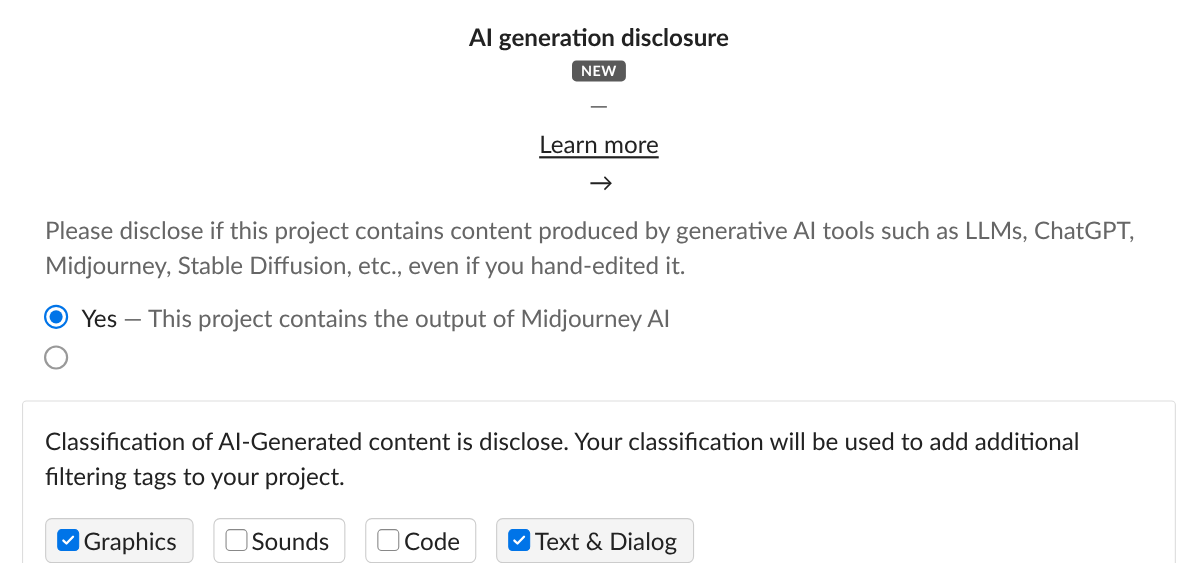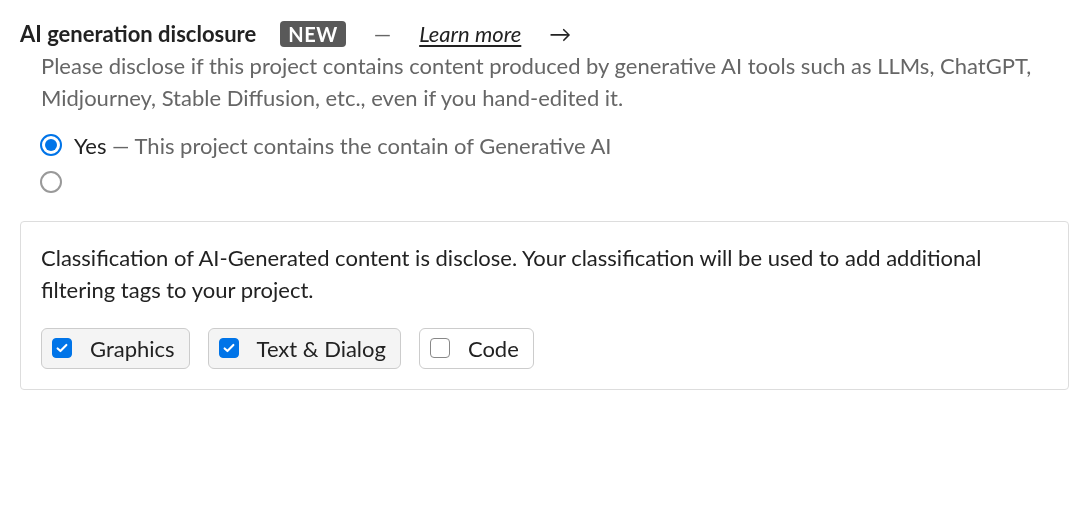--- a/index.html
+++ b/index.html
@@ -8,49 +8,49 @@
       padding: 20px;
       font-family: -apple-system, BlinkMacSystemFont, "Segoe UI", "Lato", sans-serif;
       font-size: 22px;
       color: #222;
       background: #fff;
       width: 1089px;
     }
     .header-row {
       display: flex;
       align-items: center;
-      gap: 24px;
-      margin-bottom: 3px;
+      gap: 8px;
+      margin-bottom: 14px;
       flex-wrap: wrap;
+      flex-direction: column;
     }
     .section-title {
       font-weight: 700;
       color: #222;
     }
     .badge-new {
       display: inline-block;
       background: #595959;
       color: #fff;
-      font-size: 20px;
+      font-size: 13px;
       font-weight: 700;
       letter-spacing: 0.5px;
       padding: 3px 8px;
       border-radius: 4px;
       line-height: 1;
     }
     .dash {
       color: #666;
       margin: 0 4px;
     }
     .learn-more {
       color: #222;
       text-decoration: underline;
       text-underline-offset: 3px;
       cursor: pointer;
-      font-style: italic;
     }
     .arrow {
       color: #222;
       margin-left: 4px;
     }
     .description {
       color: #666;
       line-height: 1.45;
       margin-bottom: 18px;
       max-width: 1010px;
@@ -115,21 +115,21 @@
       margin-bottom: 22px;
     }
     .chip-row {
       display: flex;
       gap: 18px;
       flex-wrap: wrap;
     }
     .chip {
       display: inline-flex;
       align-items: center;
-      gap: 18px;
+      gap: 4px;
       padding: 6px 14px 6px 10px;
       border: 1px solid #ccc;
       border-radius: 6px;
       background: #fff;
       cursor: pointer;
       color: #222;
     }
     .chip.checked {
       background: #f4f4f4;
     }
@@ -169,21 +169,21 @@
 </div>
 
 <div class="description">Please disclose if this project contains content produced by generative AI tools such as LLMs, ChatGPT, Midjourney, Stable Diffusion, etc., even if you hand-edited it.</div>
 
 <div class="radio-group">
   <div class="radio-row">
     <span class="radio-circle selected"></span>
     <span>
       <span class="radio-label-strong">Yes</span>
       <span class="radio-label-desc">—</span>
-      <span class="radio-label-desc">This project contains the contain of Generative AI</span>
+      <span class="radio-label-desc">This project contains the output of Midjourney AI</span>
     </span>
   </div>
   <div class="radio-row">
     <span class="radio-circle"></span>
   </div>
 </div>
 
 <div class="panel">
   <div class="panel-body">
     <div class="panel-desc">Classification of AI-Generated content is disclose. Your classification will be used to add additional filtering tags to your project.</div>
@@ -191,32 +191,38 @@
 
       <div class="chip checked">
         <span class="checkbox checked">
           <svg viewBox="0 0 16 16">
               <path d="M3 8.5 L6.2 11.5 L13 4.5" stroke="#fff" stroke-width="2.4" fill="none" stroke-linecap="round" stroke-linejoin="round"></path>
             </svg>
         </span>
         <span>Graphics</span>
       </div>
 
+      <div class="chip">
+        <span class="checkbox">
+          
+        </span>
+        <span>Sounds</span>
+      </div>
+
+      <div class="chip">
+        <span class="checkbox">
+          
+        </span>
+        <span>Code</span>
+      </div>
 
       <div class="chip checked">
         <span class="checkbox checked">
           <svg viewBox="0 0 16 16">
               <path d="M3 8.5 L6.2 11.5 L13 4.5" stroke="#fff" stroke-width="2.4" fill="none" stroke-linecap="round" stroke-linejoin="round"></path>
             </svg>
         </span>
         <span>Text &amp; Dialog</span>
       </div>
 
-      <div class="chip">
-        <span class="checkbox">
-          
-        </span>
-        <span>Code</span>
-      </div>
-
     </div>
   </div>
 </div>
 
 </body></html>

